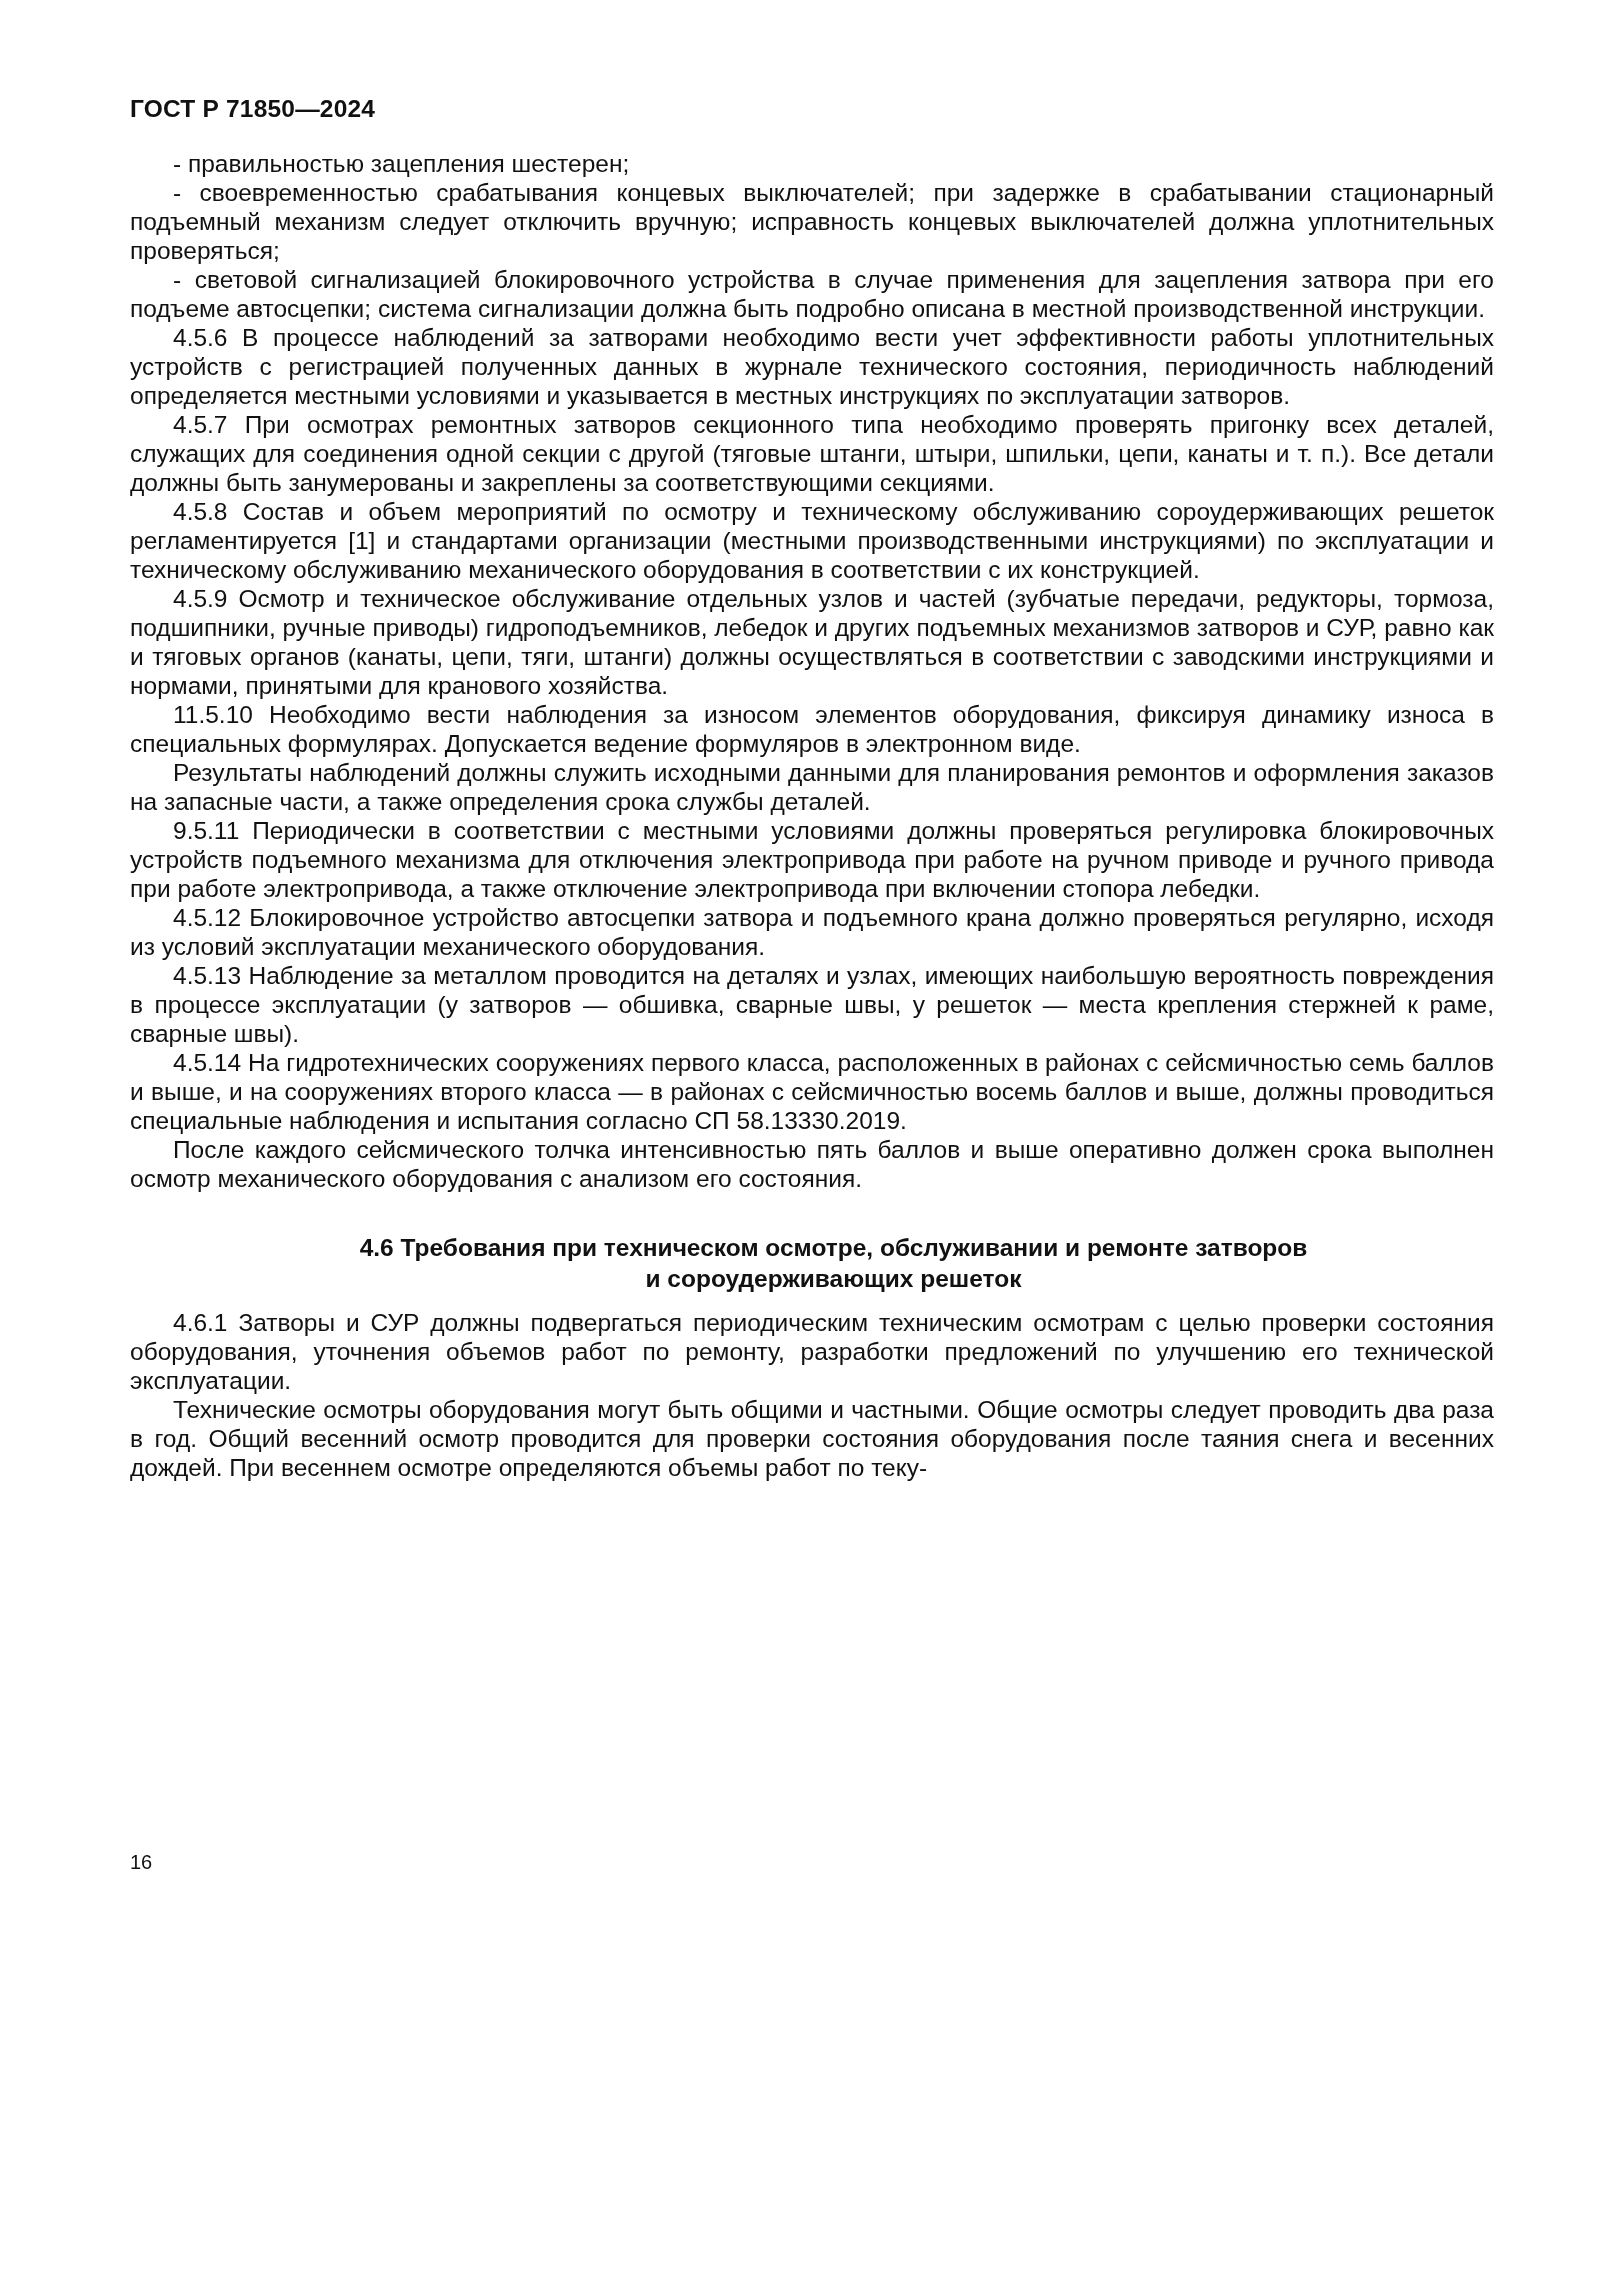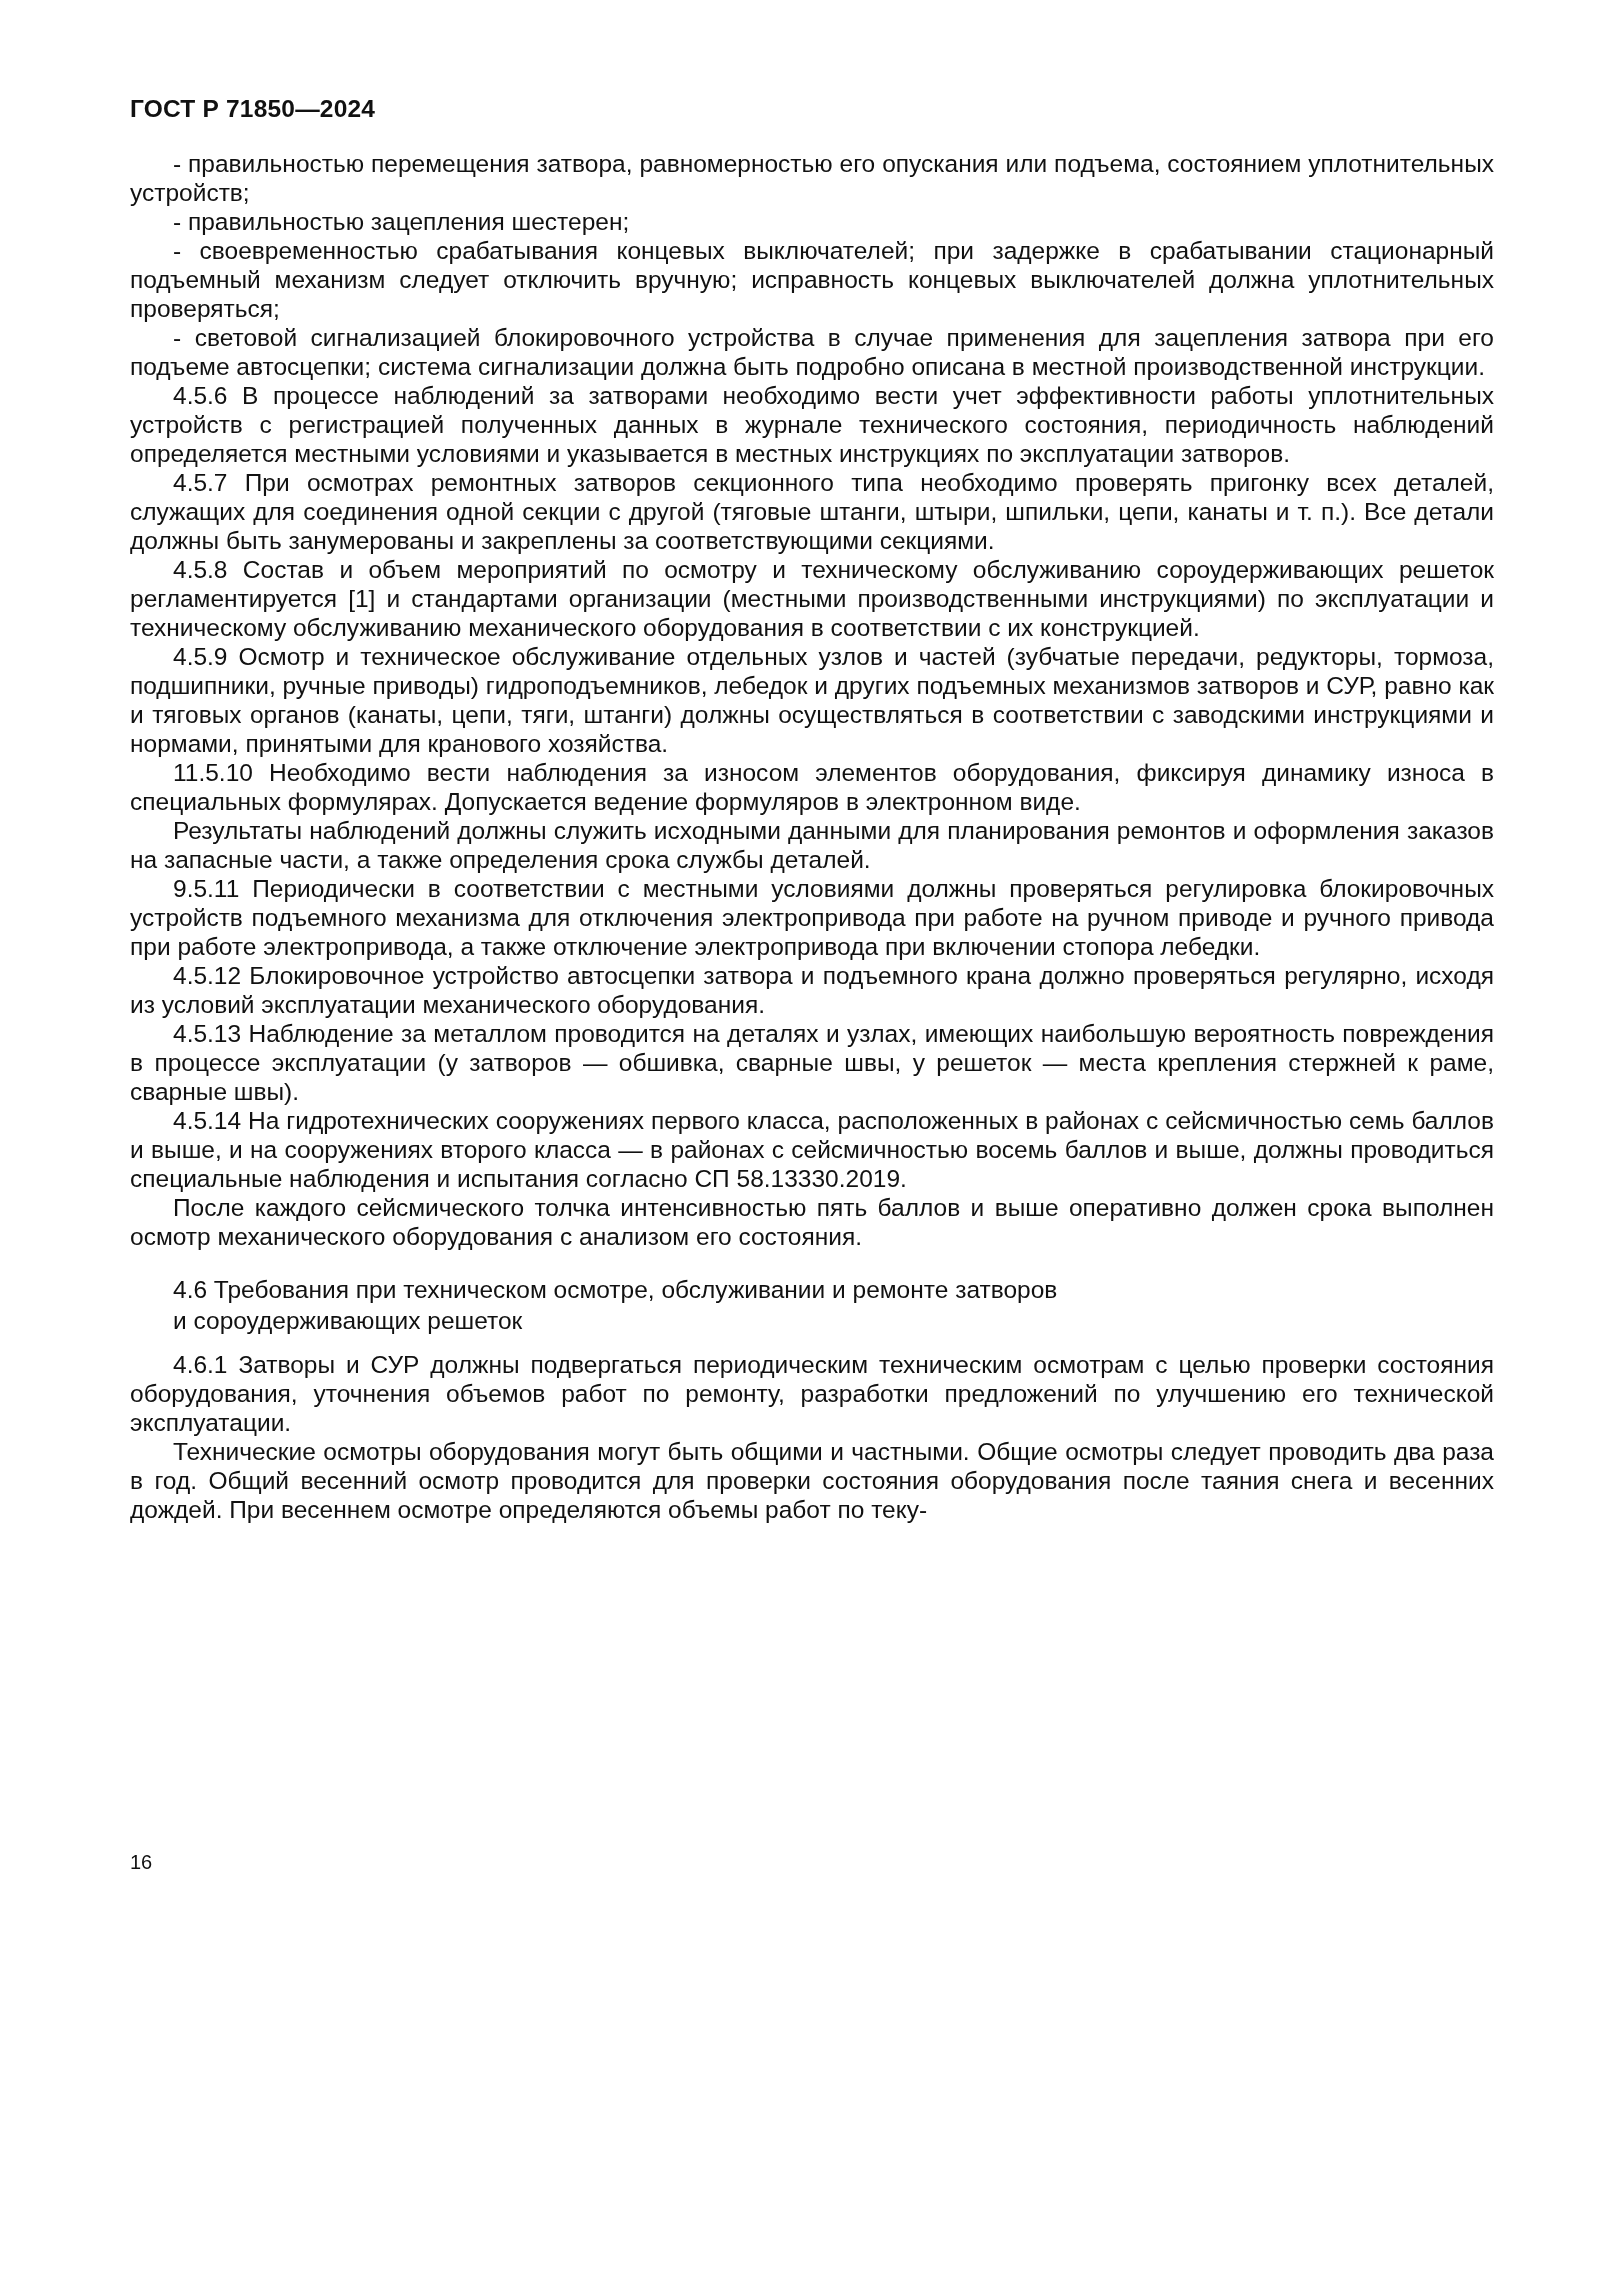--- a/index.html
+++ b/index.html
@@ -34,45 +34,44 @@
     font-size: 24.5px;
     line-height: 29px;
   }
   .content p {
     margin: 0;
     padding: 0;
     text-align: justify;
     text-indent: 43px;
   }
   .content p.h {
-    font-weight: normal;
-    text-align: left;
+    font-weight: bold;
+    text-align: center;
     text-indent: 0;
     padding-left: 43px;
     white-space: pre-line;
-    margin-top: 23px;
+    margin-top: 39px;
     margin-bottom: 13.7px;
     line-height: 31px;
   }
   .doc-footer {
     position: absolute;
     left: 130px;
     top: 1851px;
     font-size: 20px;
   }
 </style>
 </head>
 <body>
 
 <div class="page">
 
   <div class="doc-header">ГОСТ Р 71850—2024</div>
 
   <div class="content">
-    <p class="li">- правильностью перемещения затвора, равномерностью его опускания или подъема, состоянием уплотнительных устройств;</p>
     <p class="li">- правильностью зацепления шестерен;</p>
     <p class="li">- своевременностью срабатывания концевых выключателей; при задержке в срабатывании стационарный подъемный механизм следует отключить вручную; исправность концевых выключателей должна уплотнительных проверяться;</p>
     <p class="li">- световой сигнализацией блокировочного устройства в случае применения для зацепления затвора при его подъеме автосцепки; система сигнализации должна быть подробно описана в местной производственной инструкции.</p>
     <p class="p">4.5.6 В процессе наблюдений за затворами необходимо вести учет эффективности работы уплотнительных устройств с регистрацией полученных данных в журнале технического состояния, периодичность наблюдений определяется местными условиями и указывается в местных инструкциях по эксплуатации затворов.</p>
     <p class="p">4.5.7 При осмотрах ремонтных затворов секционного типа необходимо проверять пригонку всех деталей, служащих для соединения одной секции с другой (тяговые штанги, штыри, шпильки, цепи, канаты и т. п.). Все детали должны быть занумерованы и закреплены за соответствующими секциями.</p>
     <p class="p">4.5.8 Состав и объем мероприятий по осмотру и техническому обслуживанию сороудерживающих решеток регламентируется [1] и стандартами организации (местными производственными инструкциями) по эксплуатации и техническому обслуживанию механического оборудования в соответствии с их конструкцией.</p>
     <p class="p">4.5.9 Осмотр и техническое обслуживание отдельных узлов и частей (зубчатые передачи, редукторы, тормоза, подшипники, ручные приводы) гидроподъемников, лебедок и других подъемных механизмов затворов и СУР, равно как и тяговых органов (канаты, цепи, тяги, штанги) должны осуществляться в соответствии с заводскими инструкциями и нормами, принятыми для кранового хозяйства.</p>
     <p class="p">11.5.10 Необходимо вести наблюдения за износом элементов оборудования, фиксируя динамику износа в специальных формулярах. Допускается ведение формуляров в электронном виде.</p>
     <p class="p">Результаты наблюдений должны служить исходными данными для планирования ремонтов и оформления заказов на запасные части, а также определения срока службы деталей.</p>
     <p class="p">9.5.11 Периодически в соответствии с местными условиями должны проверяться регулировка блокировочных устройств подъемного механизма для отключения электропривода при работе на ручном приводе и ручного привода при работе электропривода, а также отключение электропривода при включении стопора лебедки.</p>

